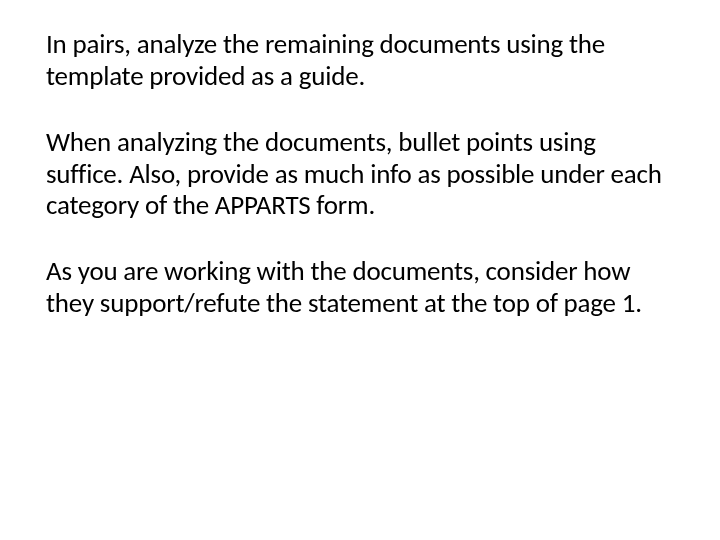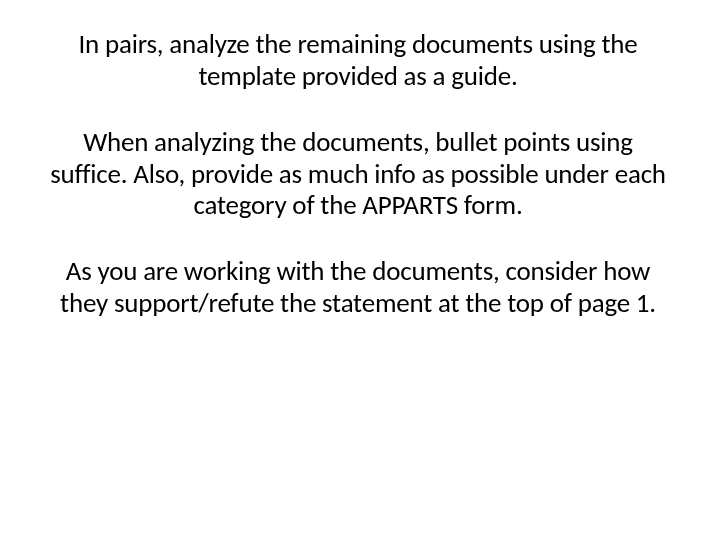--- a/index.html
+++ b/index.html
@@ -11,21 +11,20 @@
     font-family: Calibri, "Segoe UI", Arial, sans-serif;
     color: #000000;
     overflow: hidden;
   }
   .slide {
     position: relative;
     width: 720px;
     height: 540px;
     box-sizing: border-box;
     padding: 28px 50px 0 46px;
-    text-align: center;
   }
   .para {
     font-size: 27px;
     line-height: 1.18;
     letter-spacing: -0.2px;
     margin: 0 0 34px 0;
   }
   .para.last {
     margin-bottom: 8px;
   }

